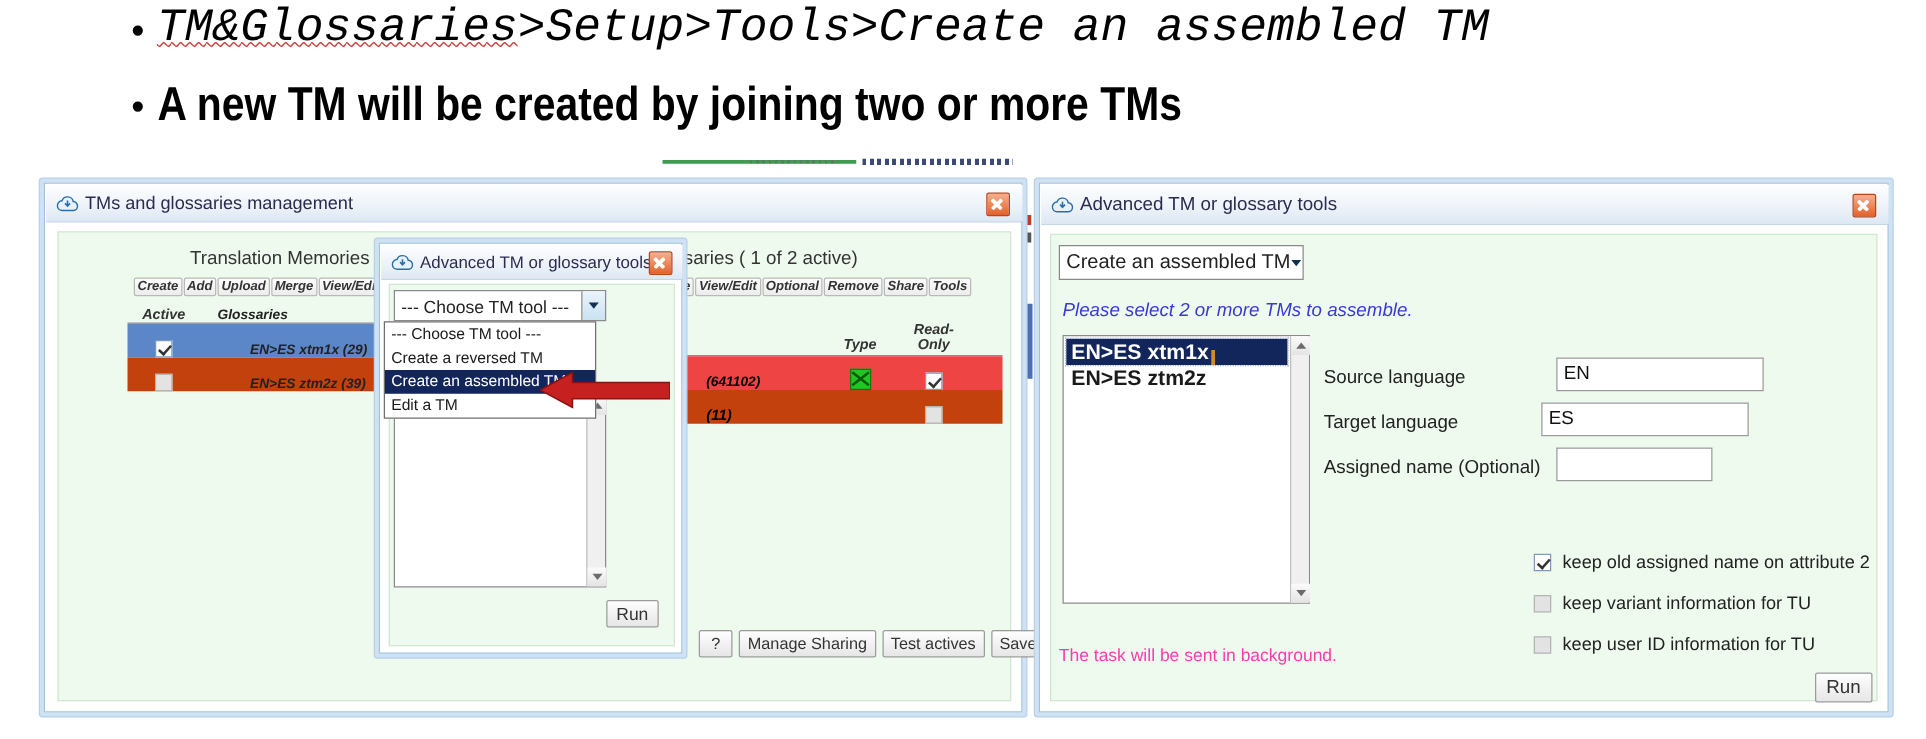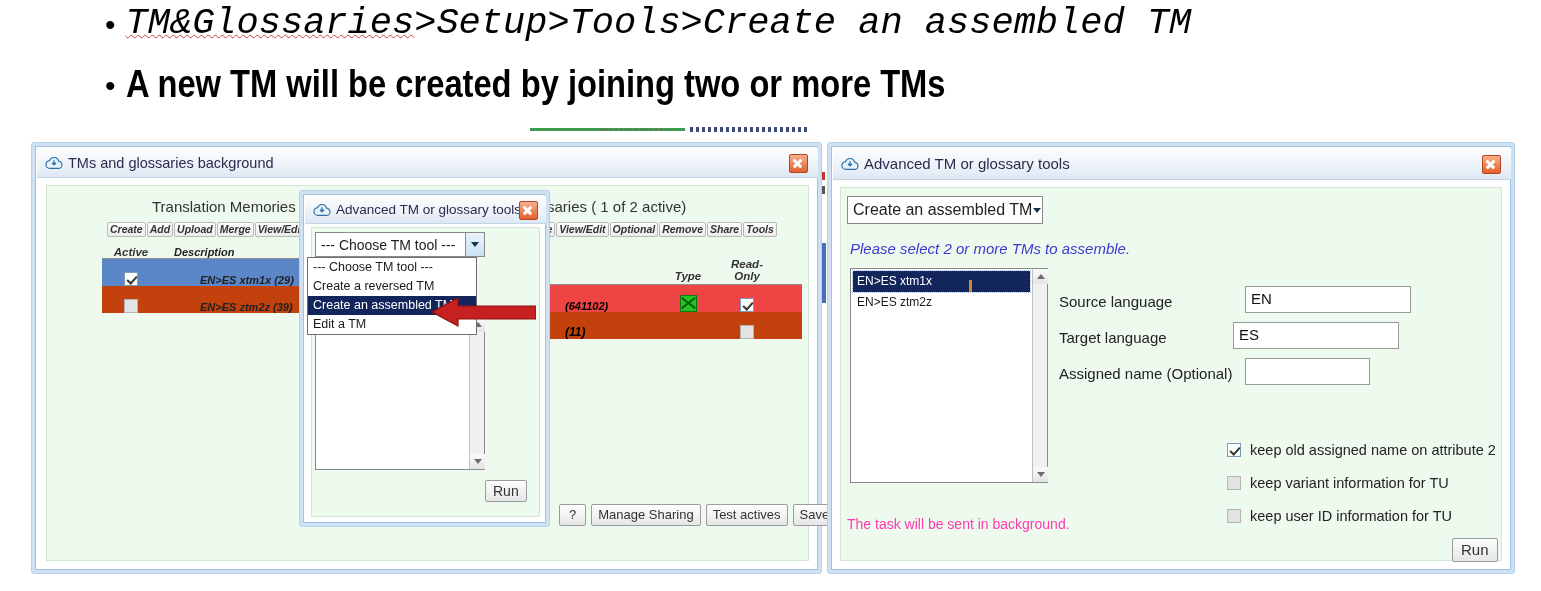--- a/index.html
+++ b/index.html
@@ -210,21 +210,21 @@
     background:#f0f0f0;border-left:1px solid #c0c0c0;box-sizing:border-box;
   }
   .lb-up,.lb-down{
     position:absolute;left:0;width:15px;height:15px;
     background:linear-gradient(to bottom,#fbfbfb,#e4e4e4);
     display:flex;align-items:center;justify-content:center;
   }
   .lb-up{top:0;} .lb-down{bottom:0;}
   .tri-up{width:0;height:0;border-left:4px solid transparent;border-right:4px solid transparent;border-bottom:5px solid #6b6b6b;}
   .tri-down{width:0;height:0;border-left:4px solid transparent;border-right:4px solid transparent;border-top:5px solid #6b6b6b;}
-  .lb-item{font-size:12px;color:#1a1a1a;padding:1px 4px;line-height:19px;white-space:nowrap;}
+  .lb-item{font-size:17px;color:#1a1a1a;padding:1px 4px;line-height:19px;white-space:nowrap;font-weight:bold;}
   .lb-item.sel{background:#13265c;color:#fff;outline:1px dotted #9fb4d8;}
 
   
   #frame-right{left:827px;top:142px;width:688px;height:432px;border-radius:3px;}
   #win-right{left:831px;top:146px;width:680px;height:424px;}
   #right-title{position:absolute;left:1px;top:1px;width:678px;}
   #right-green{left:8px;top:40px;width:662px;height:374px;}
 
   .hint-blue{
     position:absolute;font-size:15px;font-style:italic;color:#3a3ad0;white-space:nowrap;
@@ -276,40 +276,40 @@
 <div class="win-frame" id="frame-left"></div>
 <div class="win" id="win-left">
 
   <div class="titlebar" id="left-title">
     <span class="cloud-icon">
       <svg viewBox="0 0 20 15" width="18" height="14">
           <path d="M5.5 13.5h9.2a4 4 0 0 0 .4-8 5.2 5.2 0 0 0-10-.6A3.6 3.6 0 0 0 5.5 13.5z" fill="#e8f2fb" stroke="#2b6fa8" stroke-width="1.3"></path>
           <path d="M10 4.5v4.6M7.8 7.2 10 9.5l2.2-2.3" stroke="#2b6fa8" stroke-width="1.4" fill="none"></path>
         </svg>
     </span>
-    <span class="tb-title">TMs and glossaries background</span>
+    <span class="tb-title">TMs and glossaries management</span>
     <span class="closebtn" style="position:absolute;right:10px;top:6px;"></span>
   </div>
 
   <div class="content-green" id="left-green">
 
     <div class="section-title" style="left:105px;top:12px;">Translation Memories  ( 1 </div>
     <div class="minibar" style="left:60px;top:36px;">
       <span class="minibtn">Create</span>
       <span class="minibtn">Add</span>
       <span class="minibtn">Upload</span>
       <span class="minibtn">Merge</span>
       <span class="minibtn">View/Edit</span>
       <span class="minibtn">Downloa</span>
     </div>
 
     <div class="dtable" style="left:55px;top:60px;width:295px;">
       <div class="dt-head">
         <span class="cell-active">Active</span>
-        <span class="cell-desc" style="padding-left:14px;">Description</span>
+        <span class="cell-desc" style="padding-left:14px;">Glossaries</span>
       </div>
       <div class="dt-row sel">
         <span class="cell-active"><span class="chk on"></span></span>
         <span class="cell-desc" style="padding-left:40px;">EN&gt;ES xtm1x (29)</span>
       </div>
       <div class="dt-row alt">
         <span class="cell-active"><span class="chk off"></span></span>
         <span class="cell-desc" style="padding-left:40px;">EN&gt;ES ztm2z (39)</span>
       </div>
     </div>

